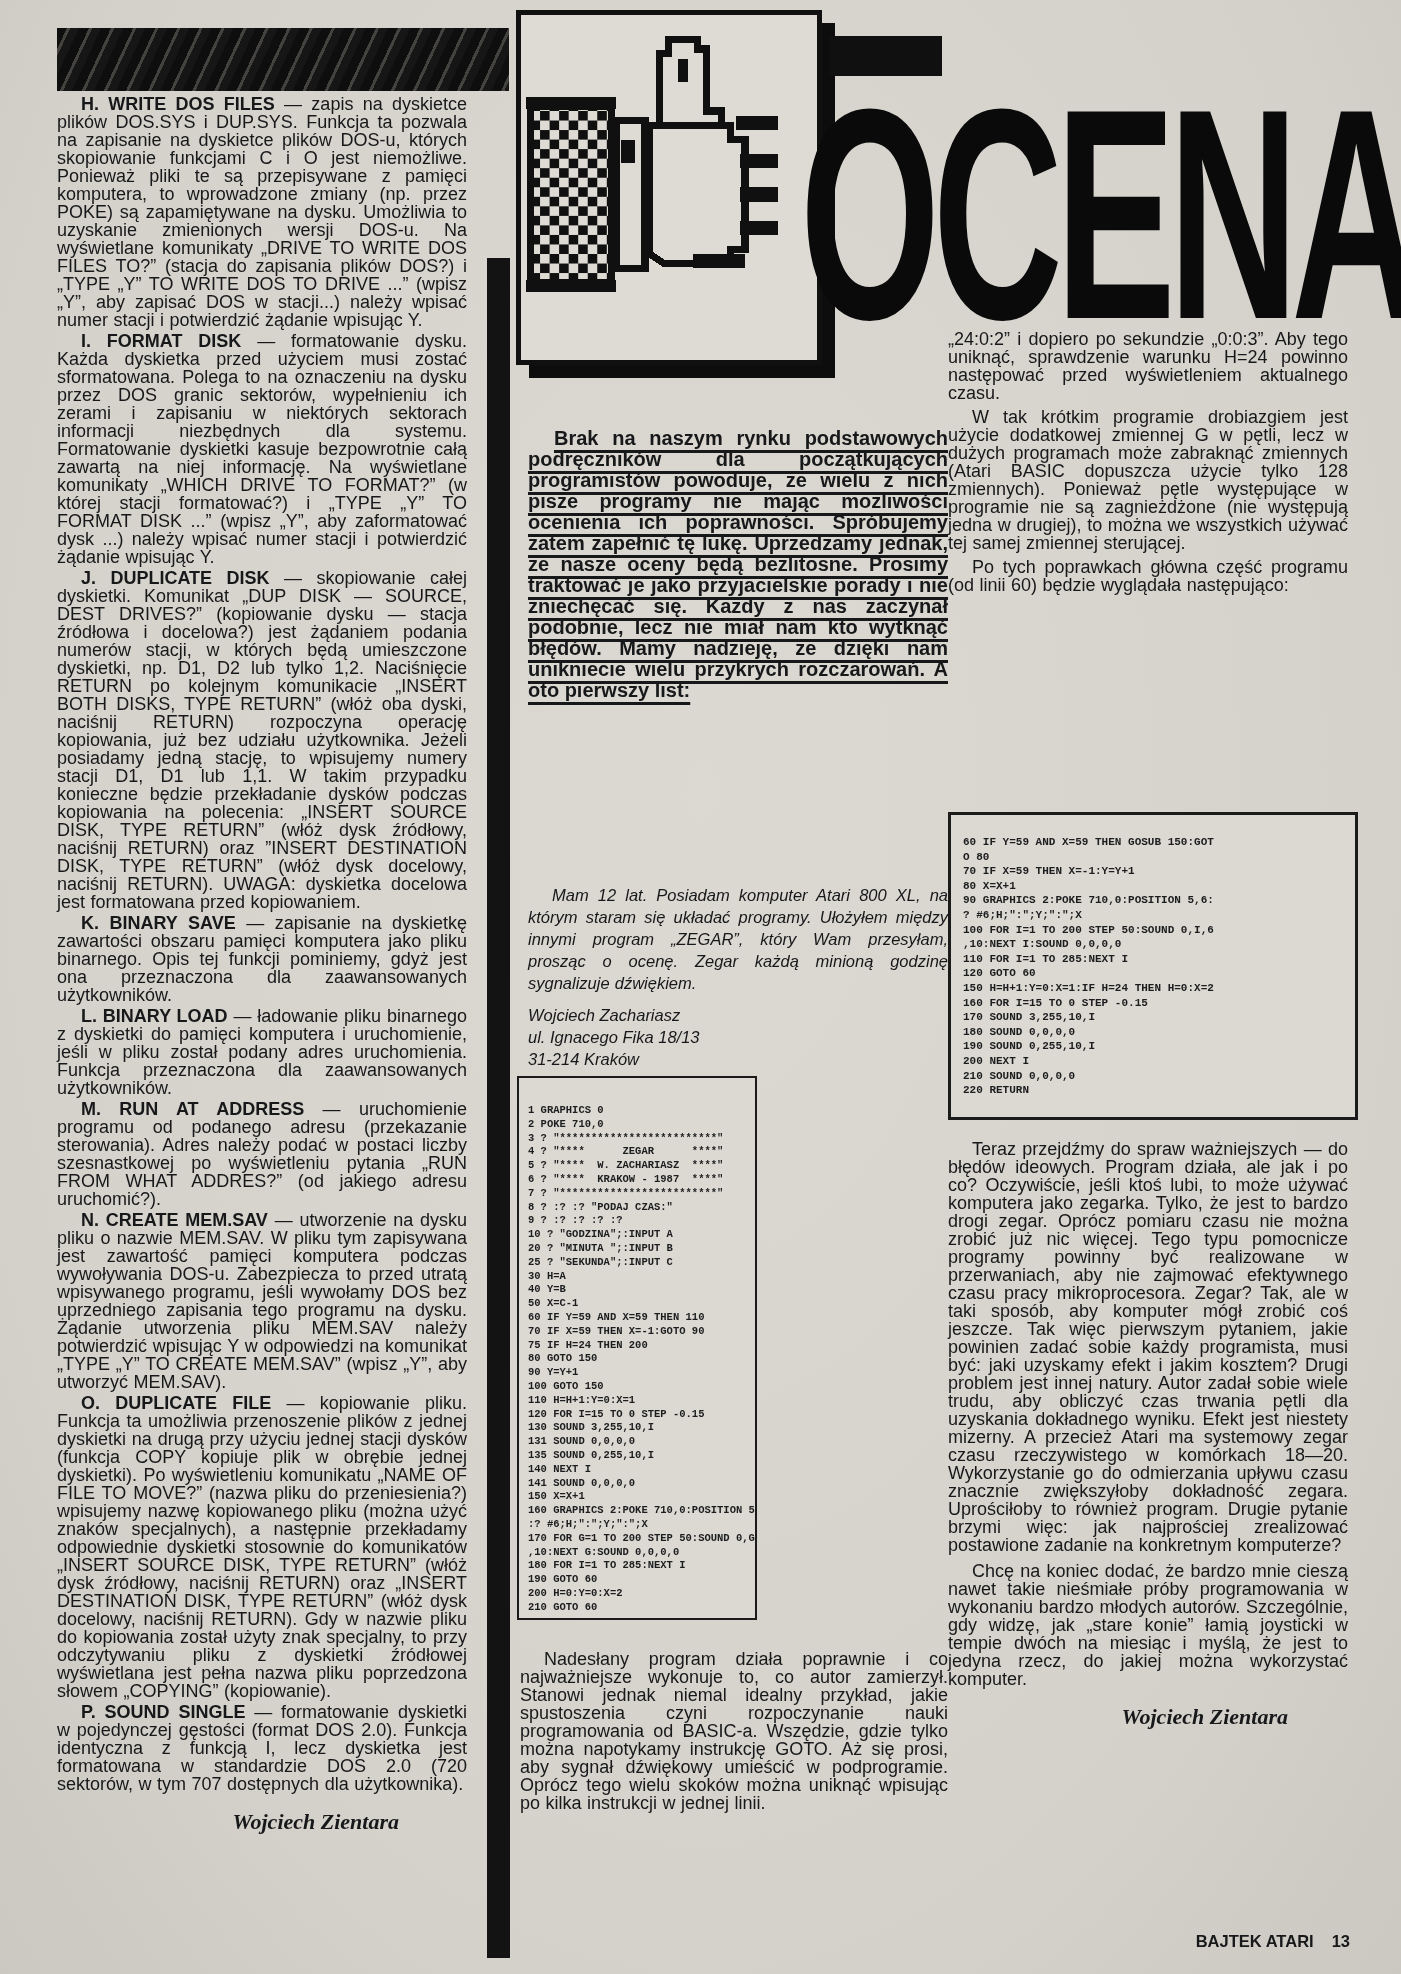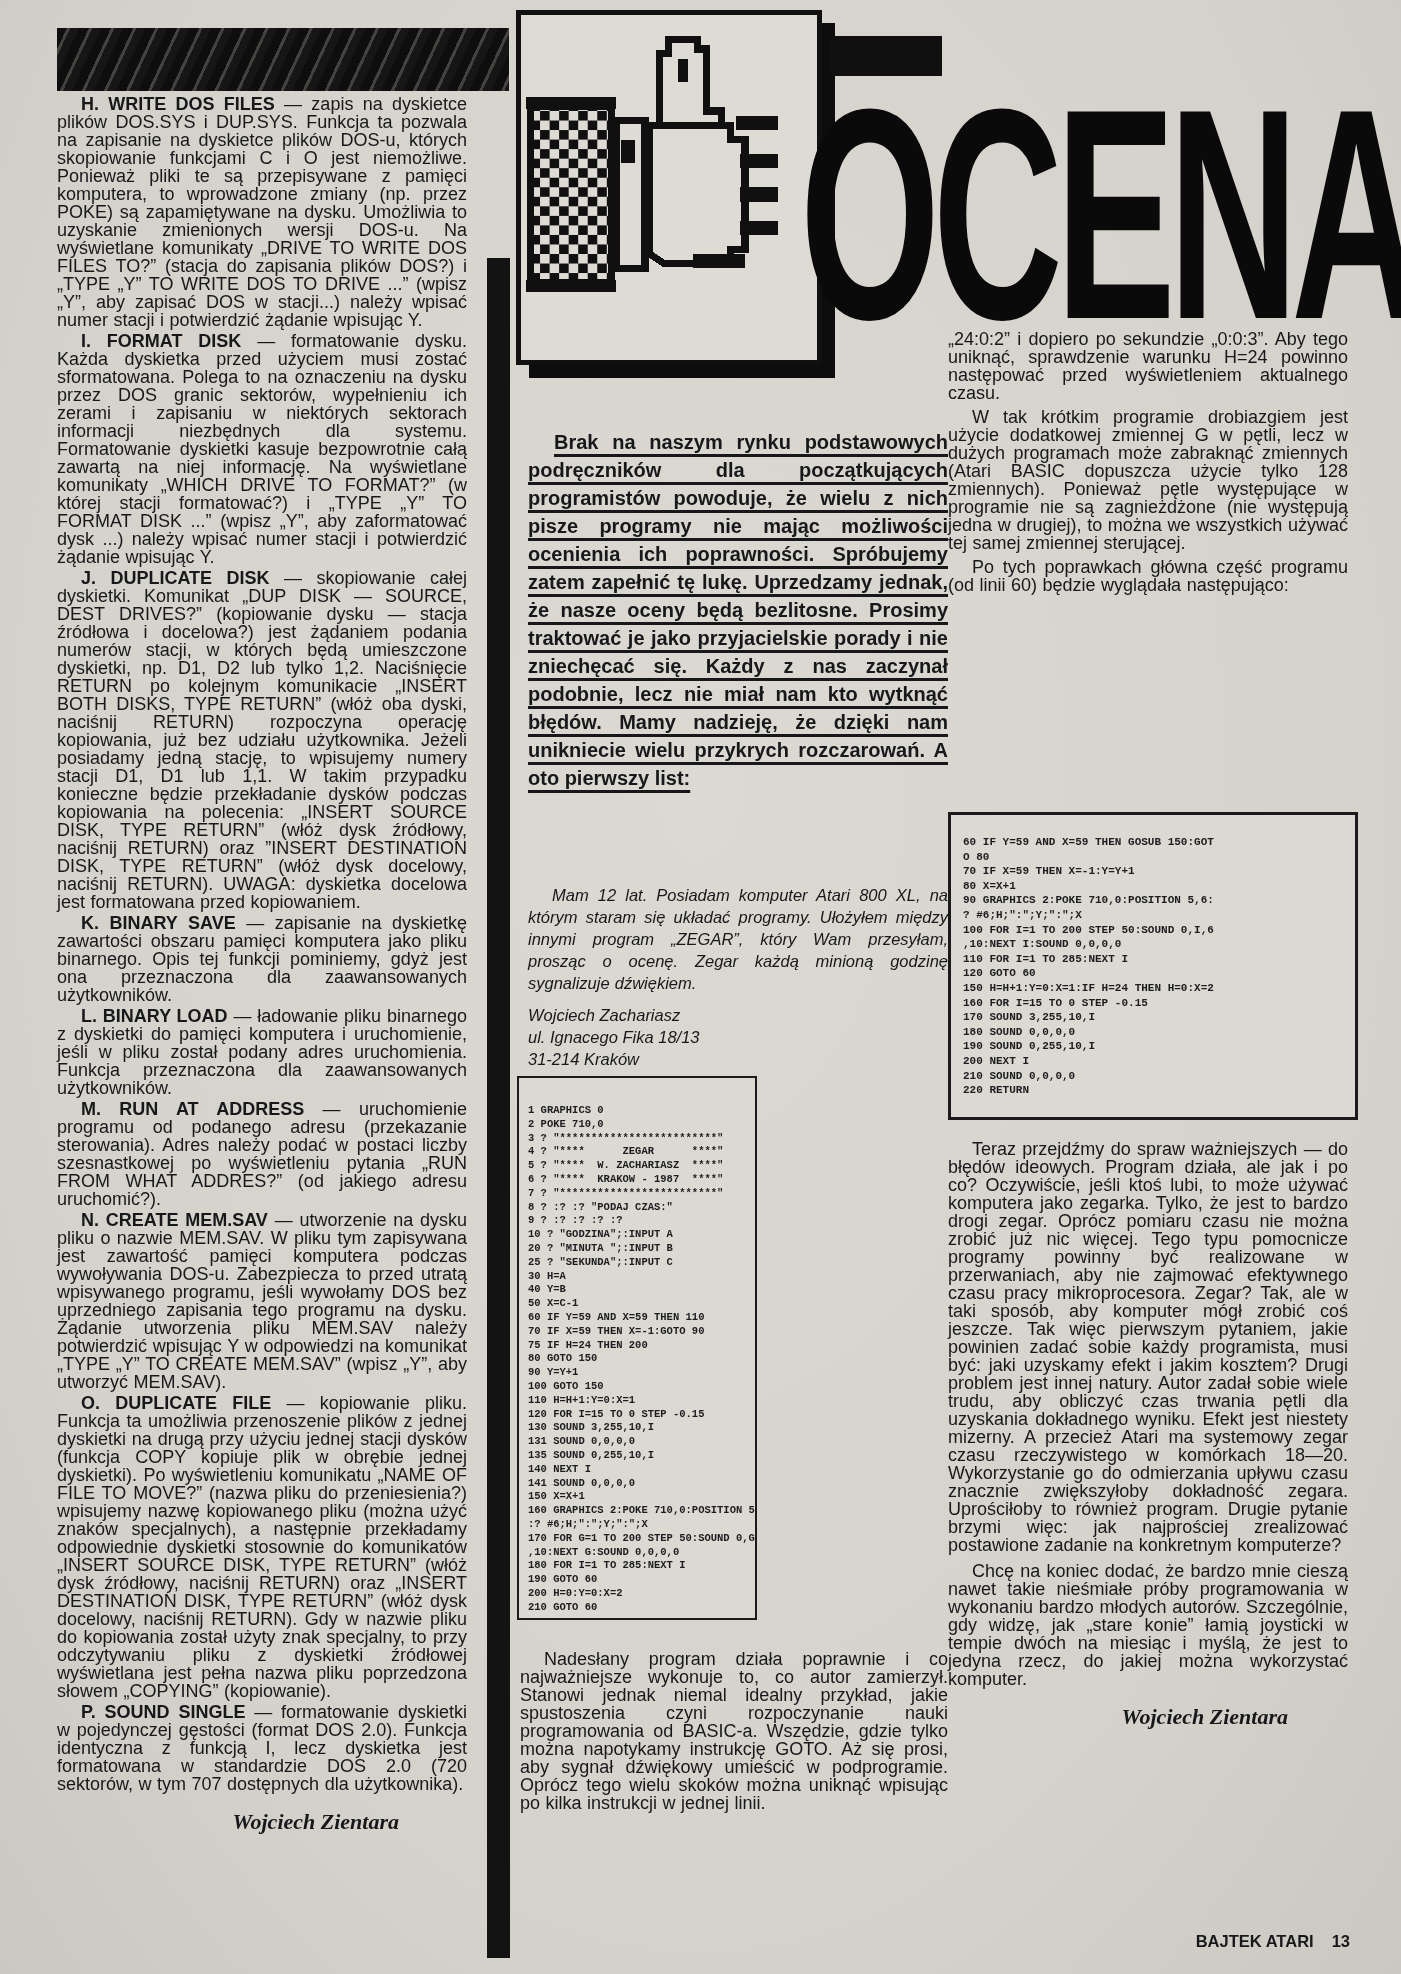--- a/index.html
+++ b/index.html
@@ -41,21 +41,21 @@
     margin:0 0 3px 0; hyphens:auto; -webkit-hyphens:auto; word-spacing:0.5px;
   }
   .lead{ font-weight:bold; }
   .sig{
     font-family:"Liberation Serif", serif; font-style:italic; font-weight:bold;
     font-size:22px; text-align:right; padding-right:68px; margin-top:16px;
   }
   
   .intro{
     left:528px; top:428px; width:420px;
-    font-size:20px; line-height:28px; font-weight:bold; text-align:justify;
+    font-size:20px; line-height:21px; font-weight:bold; text-align:justify;
     text-indent:26px; text-decoration:underline; text-decoration-thickness:2.5px;
     text-underline-offset:5px; hyphens:auto; -webkit-hyphens:auto;
   }
   .letter{ left:528px; top:884px; width:420px; font-style:italic; font-size:16.5px; line-height:22px; }
   .letter .par{ font-size:16.5px; line-height:22px; }
   .letter-sig{ text-align:left; padding-right:4px; margin-top:10px; line-height:22px; }
   .listing-box{
     background:#dcd9d2; border:2px solid #1b1b1b; overflow:hidden;
   }
   .box1{ left:517px; top:1076px; width:236px; height:540px; }

